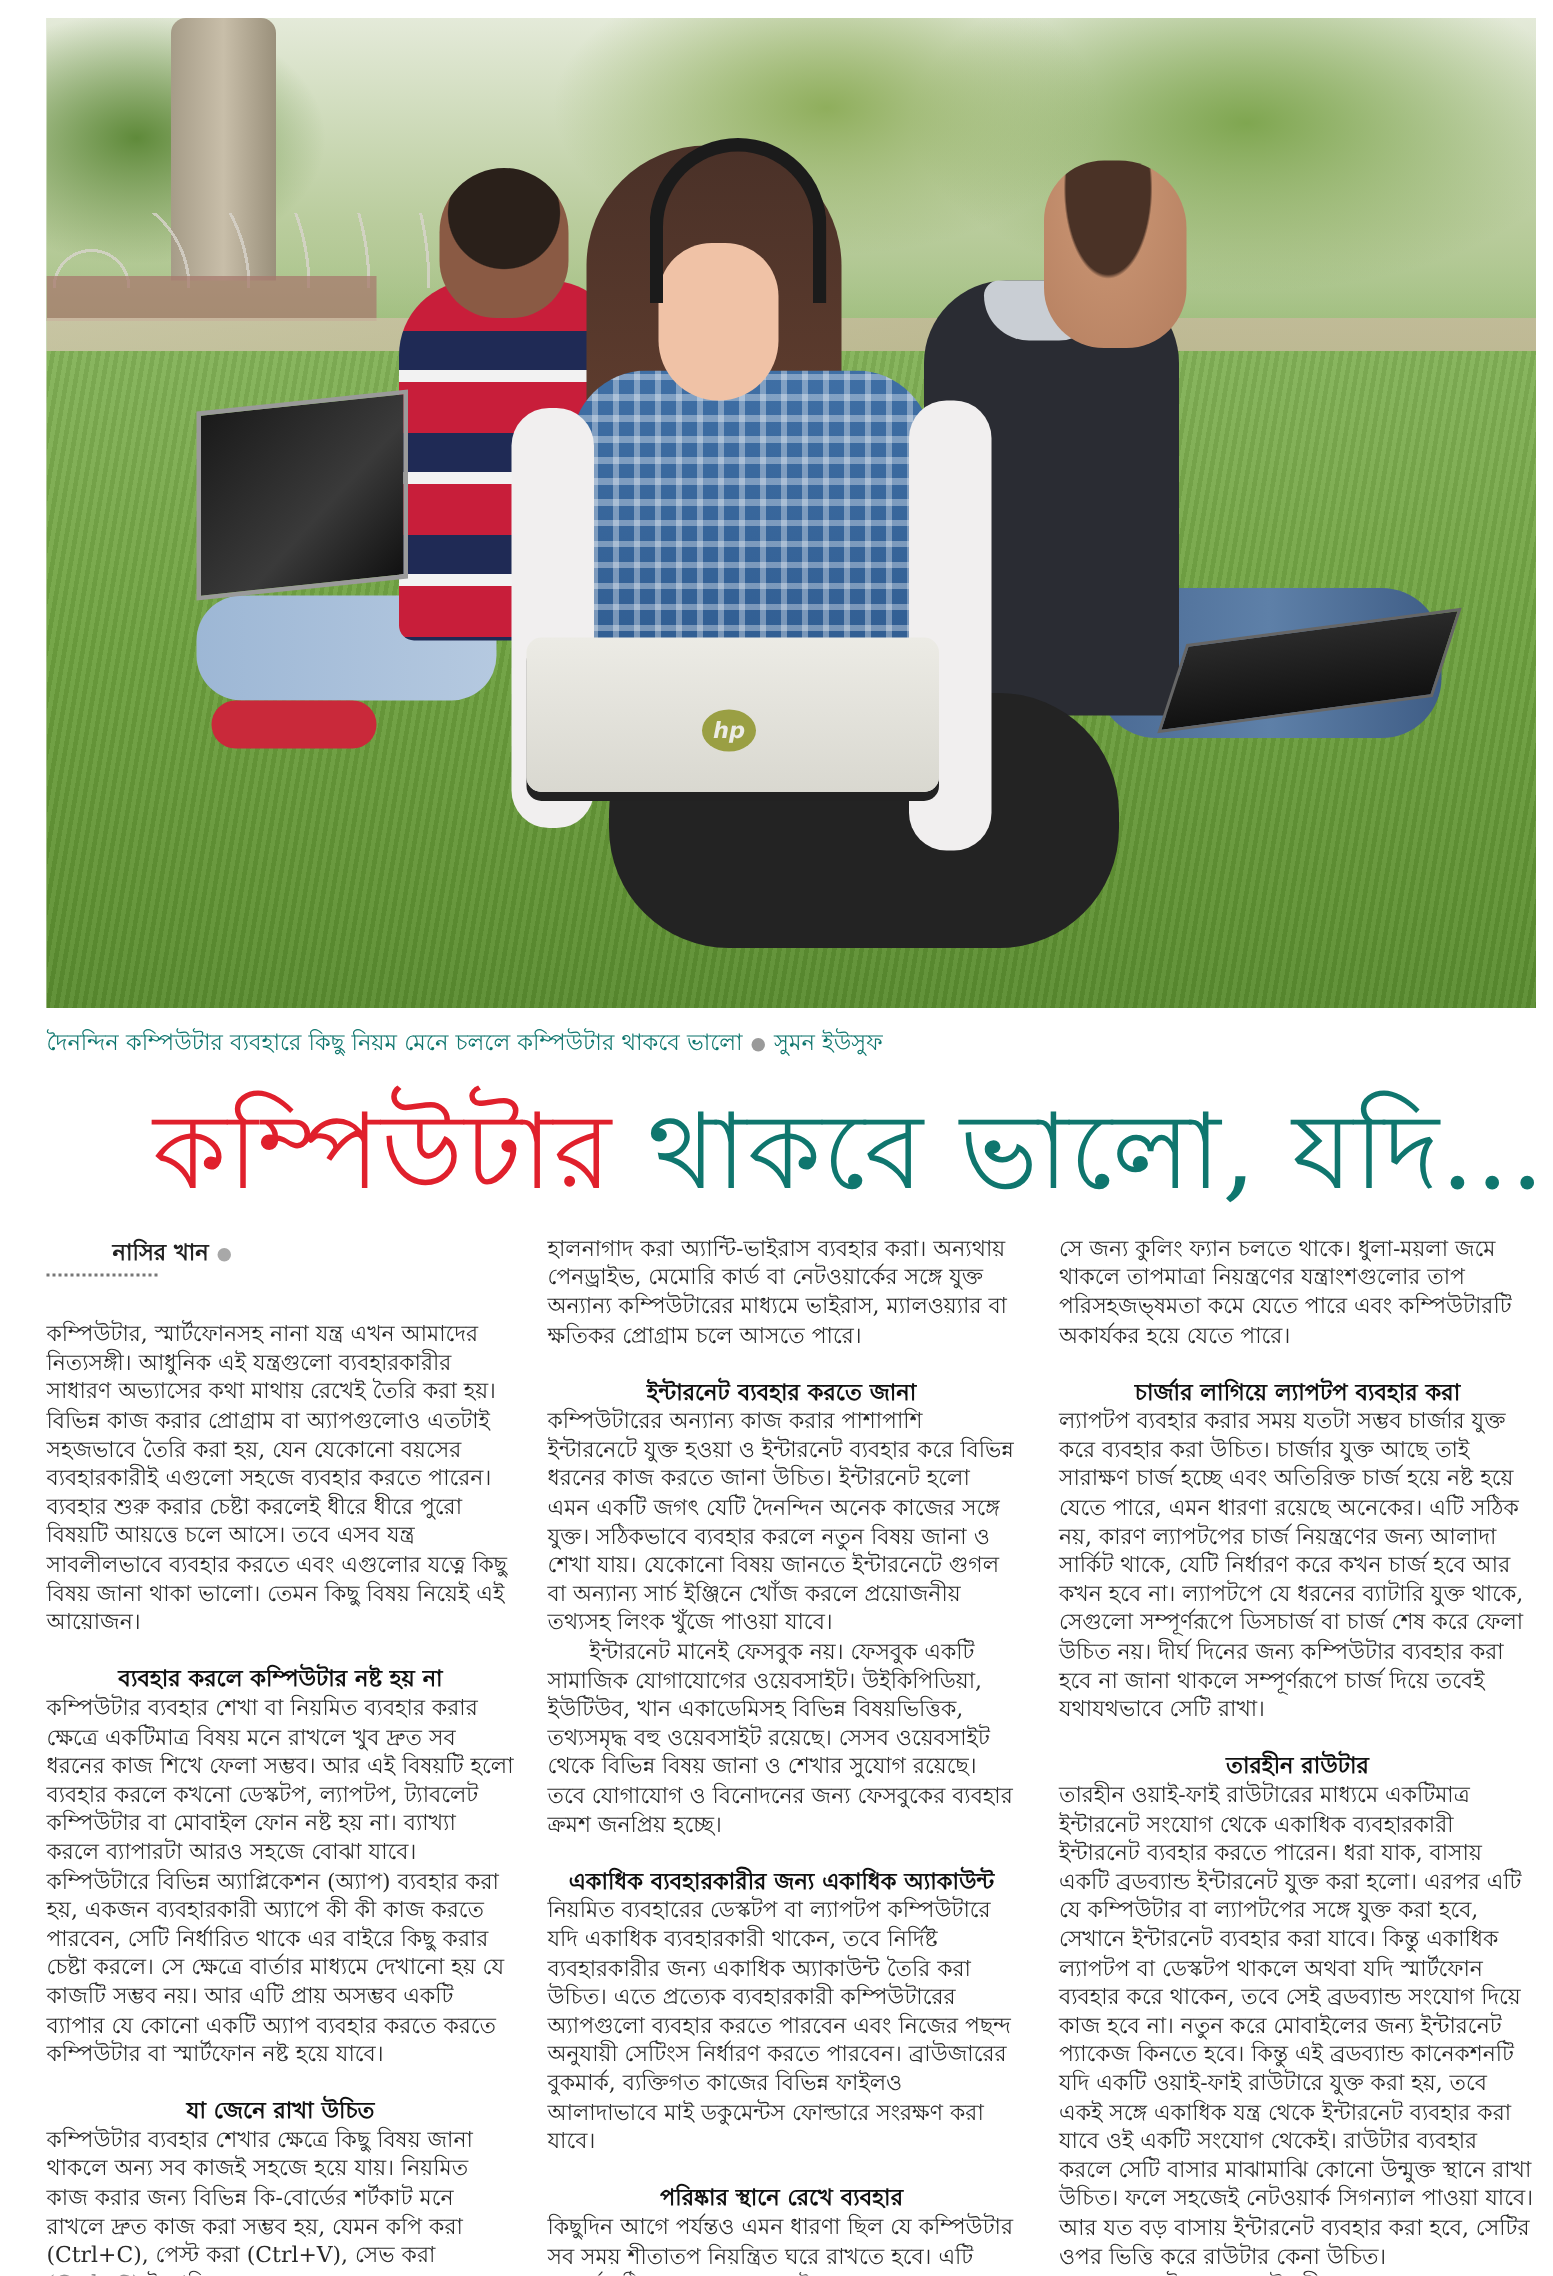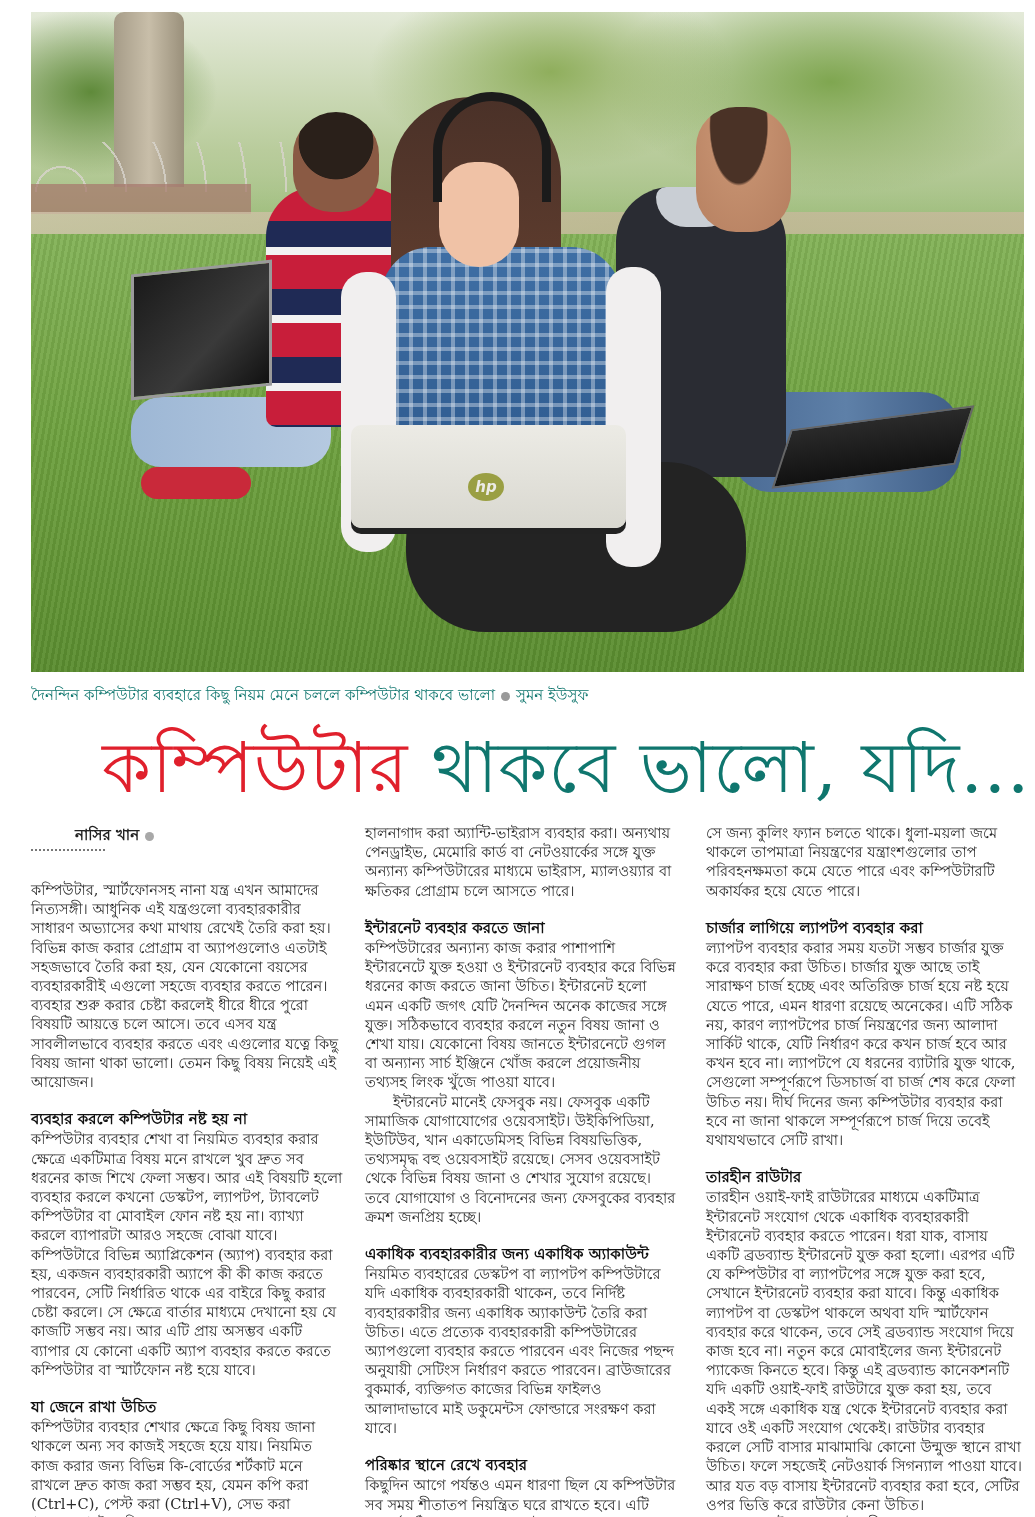--- a/index.html
+++ b/index.html
@@ -75,21 +75,21 @@
   .headline .black { color:#0f766e; }
 
   
   .byline { position:absolute; left:31px; top:823px; font-size:15px; font-weight:bold; color:#222;margin-left:44px; }
   .byline .dot { display:inline-block; width:9px; height:9px; border-radius:50%; background:#a8a8a8; margin-left:6px; vertical-align:middle; }
   .byline-rule { position:absolute; left:31px; top:849px; width:74px; border-top:2px dotted #777; }
 
   
   .col { position:absolute; width:312px; font-size:14.6px; line-height:19.2px; color:#2a2a2a; }
   .col p { margin:0; text-align:left; }
-  .col h3 { margin:0; font-size:15px; line-height:19.2px; font-weight:bold; color:#111; }
+  .col h3 { margin:0; font-size:15px; line-height:19.2px; font-weight:bold; color:#111;text-align:center; }
   .col .gap { height:19px; }
   .col .indent { text-indent:28px; }
   .col1 { left:31px; top:880px; }
   .col2 { left:365px; top:823px; }
   .col3 { left:706px; top:823px; width:318px; }
   .author { margin-top:19px; }
 </style>
 </head>
 <body>
 
@@ -158,21 +158,21 @@
   <p class="indent">ইন্টারনেট মানেই ফেসবুক নয়। ফেসবুক একটি সামাজিক যোগাযোগের ওয়েবসাইট। উইকিপিডিয়া, ইউটিউব, খান একাডেমিসহ বিভিন্ন বিষয়ভিত্তিক, তথ্যসমৃদ্ধ বহু ওয়েবসাইট রয়েছে। সেসব ওয়েবসাইট থেকে বিভিন্ন বিষয় জানা ও শেখার সুযোগ রয়েছে। তবে যোগাযোগ ও বিনোদনের জন্য ফেসবুকের ব্যবহার ক্রমশ জনপ্রিয় হচ্ছে।</p>
   <div class="gap"></div>
   <h3>একাধিক ব্যবহারকারীর জন্য একাধিক অ্যাকাউন্ট</h3>
   <p>নিয়মিত ব্যবহারের ডেস্কটপ বা ল্যাপটপ কম্পিউটারে যদি একাধিক ব্যবহারকারী থাকেন, তবে নির্দিষ্ট ব্যবহারকারীর জন্য একাধিক অ্যাকাউন্ট তৈরি করা উচিত। এতে প্রত্যেক ব্যবহারকারী কম্পিউটারের অ্যাপগুলো ব্যবহার করতে পারবেন এবং নিজের পছন্দ অনুযায়ী সেটিংস নির্ধারণ করতে পারবেন। ব্রাউজারের বুকমার্ক, ব্যক্তিগত কাজের বিভিন্ন ফাইলও আলাদাভাবে মাই ডকুমেন্টস ফোল্ডারে সংরক্ষণ করা যাবে।</p>
   <div class="gap"></div>
   <h3>পরিষ্কার স্থানে রেখে ব্যবহার</h3>
   <p>কিছুদিন আগে পর্যন্তও এমন ধারণা ছিল যে কম্পিউটার সব সময় শীতাতপ নিয়ন্ত্রিত ঘরে রাখতে হবে। এটি সম্পূর্ণ সঠিক না হলেও অবশ্যই ধুলা-ময়লামুক্ত স্থানে রাখা উচিত। এর অন্যতম কারণ হলো কম্পিউটার ব্যবহার করার সময় এটি যেন বেশি উত্তপ্ত না হয়ে যায়,</p>
 </div>
 
 <div class="col col3">
-  <p>সে জন্য কুলিং ফ্যান চলতে থাকে। ধুলা-ময়লা জমে থাকলে তাপমাত্রা নিয়ন্ত্রণের যন্ত্রাংশগুলোর তাপ পরিবহনক্ষমতা কমে যেতে পারে এবং কম্পিউটারটি অকার্যকর হয়ে যেতে পারে।</p>
+  <p>সে জন্য কুলিং ফ্যান চলতে থাকে। ধুলা-ময়লা জমে থাকলে তাপমাত্রা নিয়ন্ত্রণের যন্ত্রাংশগুলোর তাপ পরিসহজভ্ষমতা কমে যেতে পারে এবং কম্পিউটারটি অকার্যকর হয়ে যেতে পারে।</p>
   <div class="gap"></div>
   <h3>চার্জার লাগিয়ে ল্যাপটপ ব্যবহার করা</h3>
   <p>ল্যাপটপ ব্যবহার করার সময় যতটা সম্ভব চার্জার যুক্ত করে ব্যবহার করা উচিত। চার্জার যুক্ত আছে তাই সারাক্ষণ চার্জ হচ্ছে এবং অতিরিক্ত চার্জ হয়ে নষ্ট হয়ে যেতে পারে, এমন ধারণা রয়েছে অনেকের। এটি সঠিক নয়, কারণ ল্যাপটপের চার্জ নিয়ন্ত্রণের জন্য আলাদা সার্কিট থাকে, যেটি নির্ধারণ করে কখন চার্জ হবে আর কখন হবে না। ল্যাপটপে যে ধরনের ব্যাটারি যুক্ত থাকে, সেগুলো সম্পূর্ণরূপে ডিসচার্জ বা চার্জ শেষ করে ফেলা উচিত নয়। দীর্ঘ দিনের জন্য কম্পিউটার ব্যবহার করা হবে না জানা থাকলে সম্পূর্ণরূপে চার্জ দিয়ে তবেই যথাযথভাবে সেটি রাখা।</p>
   <div class="gap"></div>
   <h3>তারহীন রাউটার</h3>
   <p>তারহীন ওয়াই-ফাই রাউটারের মাধ্যমে একটিমাত্র ইন্টারনেট সংযোগ থেকে একাধিক ব্যবহারকারী ইন্টারনেট ব্যবহার করতে পারেন। ধরা যাক, বাসায় একটি ব্রডব্যান্ড ইন্টারনেট যুক্ত করা হলো। এরপর এটি যে কম্পিউটার বা ল্যাপটপের সঙ্গে যুক্ত করা হবে, সেখানে ইন্টারনেট ব্যবহার করা যাবে। কিন্তু একাধিক ল্যাপটপ বা ডেস্কটপ থাকলে অথবা যদি স্মার্টফোন ব্যবহার করে থাকেন, তবে সেই ব্রডব্যান্ড সংযোগ দিয়ে কাজ হবে না। নতুন করে মোবাইলের জন্য ইন্টারনেট প্যাকেজ কিনতে হবে। কিন্তু এই ব্রডব্যান্ড কানেকশনটি যদি একটি ওয়াই-ফাই রাউটারে যুক্ত করা হয়, তবে একই সঙ্গে একাধিক যন্ত্র থেকে ইন্টারনেট ব্যবহার করা যাবে ওই একটি সংযোগ থেকেই। রাউটার ব্যবহার করলে সেটি বাসার মাঝামাঝি কোনো উন্মুক্ত স্থানে রাখা উচিত। ফলে সহজেই নেটওয়ার্ক সিগন্যাল পাওয়া যাবে। আর যত বড় বাসায় ইন্টারনেট ব্যবহার করা হবে, সেটির ওপর ভিত্তি করে রাউটার কেনা উচিত।</p>
   <p class="author">লেখক : সফটওয়্যার প্রকৌশলী</p>
 </div>
 
 </body></html>

